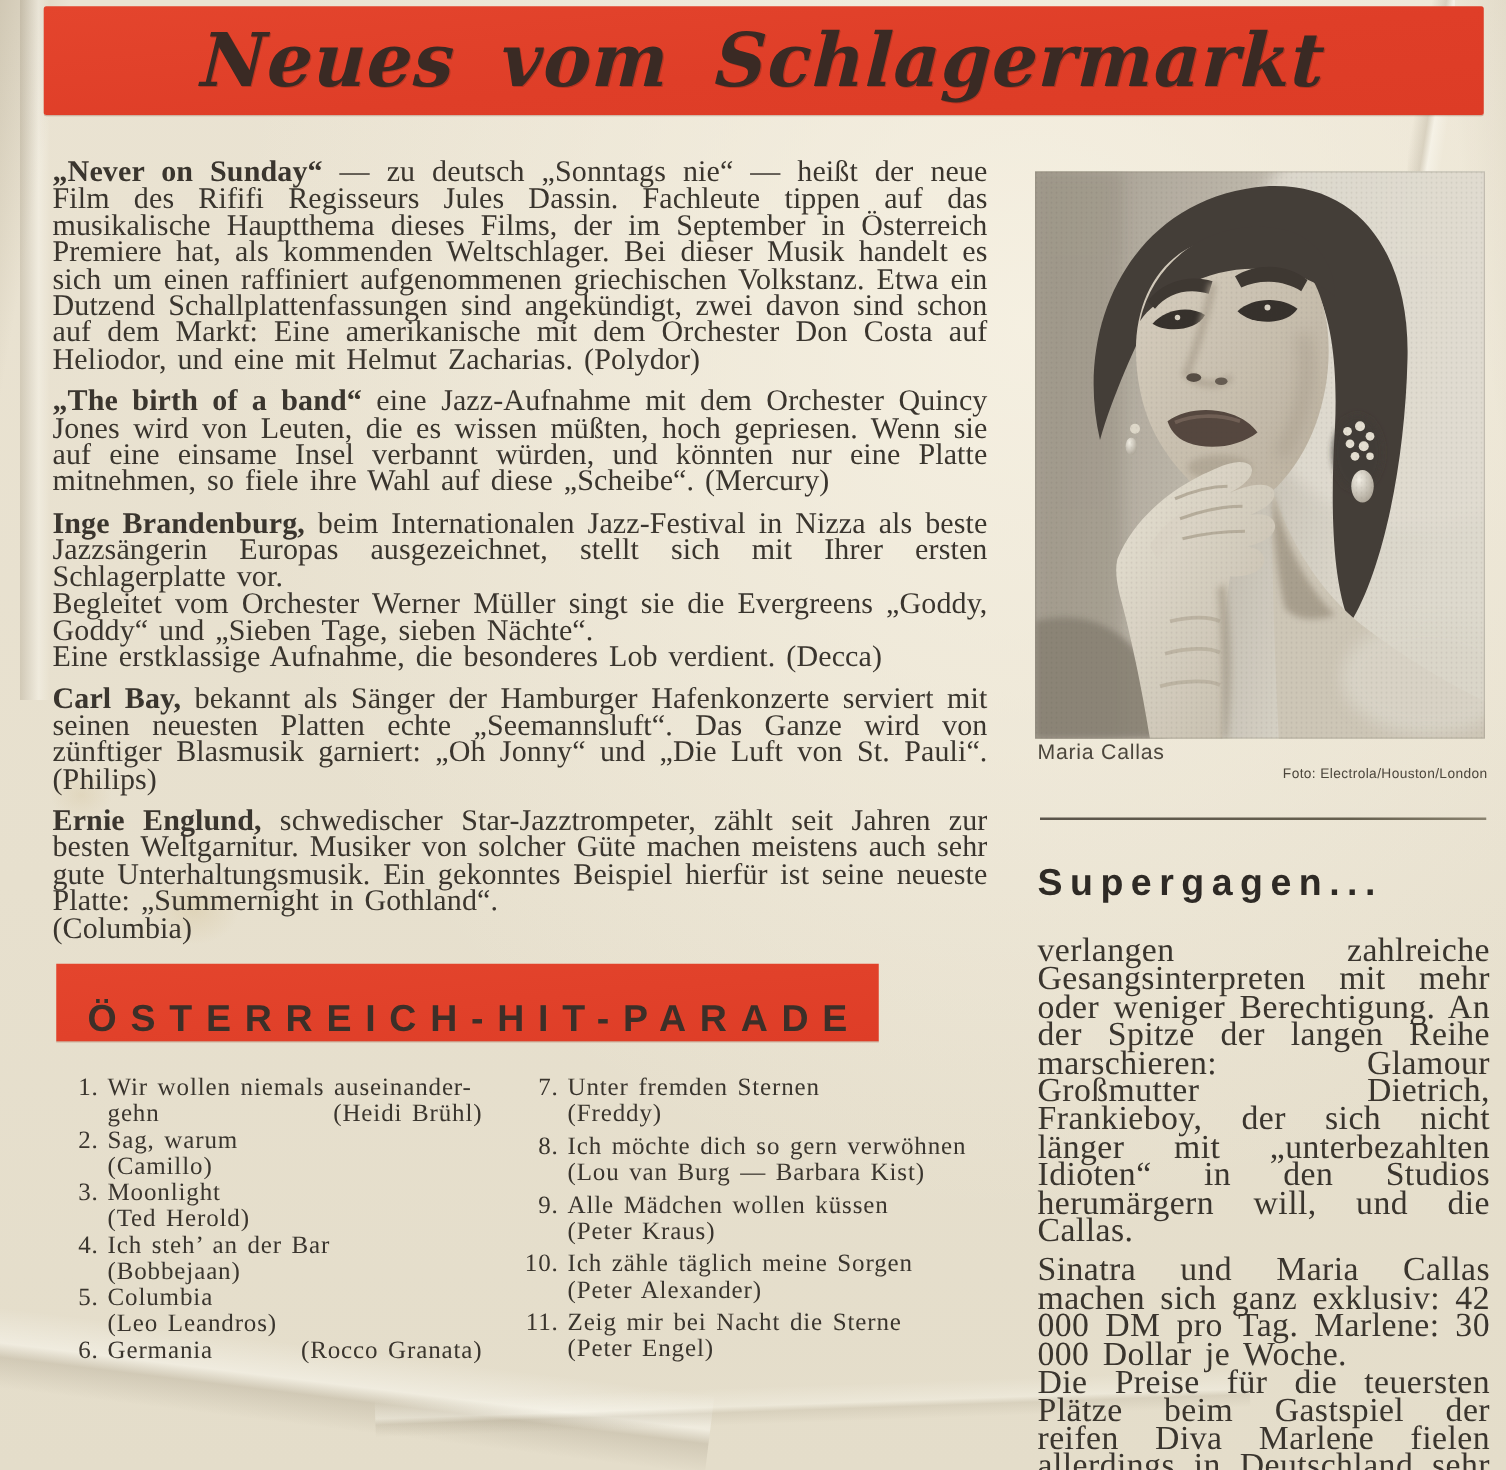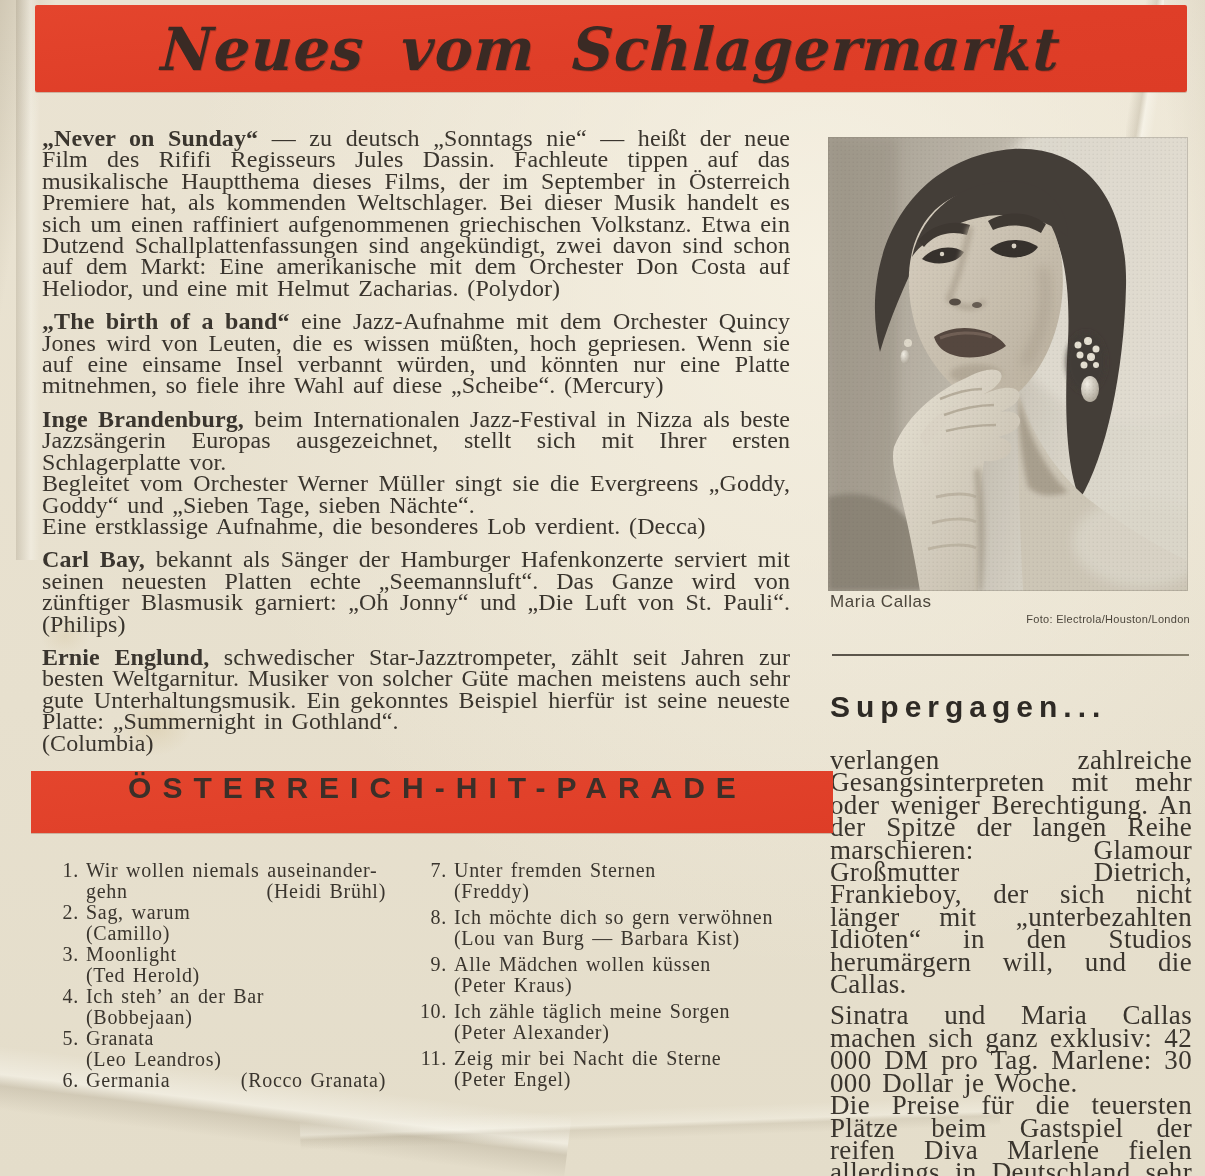--- a/index.html
+++ b/index.html
@@ -60,23 +60,23 @@
 
   
   .supergagen{position:absolute;left:830px;top:690px;width:362px;}
   .supergagen-heading{margin:0 0 25px 0;font-family:"Liberation Sans",sans-serif;
     font-weight:bold;font-size:30px;letter-spacing:6px;color:#2e2a25;}
   .supergagen p{margin:0;font-size:27px;line-height:22.4px;text-align:justify;
     word-spacing:3.6px;letter-spacing:0.35px;color:#3a352e;}
   .supergagen p.gap{margin-top:9px;}
 
   
-  .hp-banner{position:absolute;left:31px;top:771px;width:802px;height:62px;
+  .hp-banner{position:absolute;left:45px;top:771px;width:658px;height:62px;
     background:linear-gradient(175deg,#e4452d,#de3d27);
-    display:flex;align-items:flex-start;justify-content:center;
+    display:flex;align-items:flex-end;justify-content:center;
     box-shadow:0 1px 0 rgba(120,40,20,0.25);}
   .hp-banner-title{font-family:"Liberation Sans",sans-serif;font-weight:bold;
     font-size:30px;letter-spacing:11px;padding-left:11px;color:#3c2f28;white-space:nowrap;}
 
   
   .hp-col{position:absolute;top:860px;}
   #hp-left{left:50px;width:352px;}
   #hp-right{left:418px;width:380px;}
   .hp-item{margin:0;}
   #hp-right .hp-item{margin-bottom:5px;}
@@ -265,21 +265,21 @@
           <span class="hp-line">Ich steh’ an der Bar</span>
         </div>
         <div class="hp-row">
           <span class="hp-num"></span>
           <span class="hp-line">(Bobbejaan)</span>
         </div>
       </div>
       <div class="hp-item">
         <div class="hp-row">
           <span class="hp-num">5.</span>
-          <span class="hp-line">Granata</span>
+          <span class="hp-line">Columbia</span>
         </div>
         <div class="hp-row">
           <span class="hp-num"></span>
           <span class="hp-line">(Leo Leandros)</span>
         </div>
       </div>
       <div class="hp-item">
         <div class="hp-row">
           <span class="hp-num">6.</span>
           <span class="hp-line">Germania</span>

